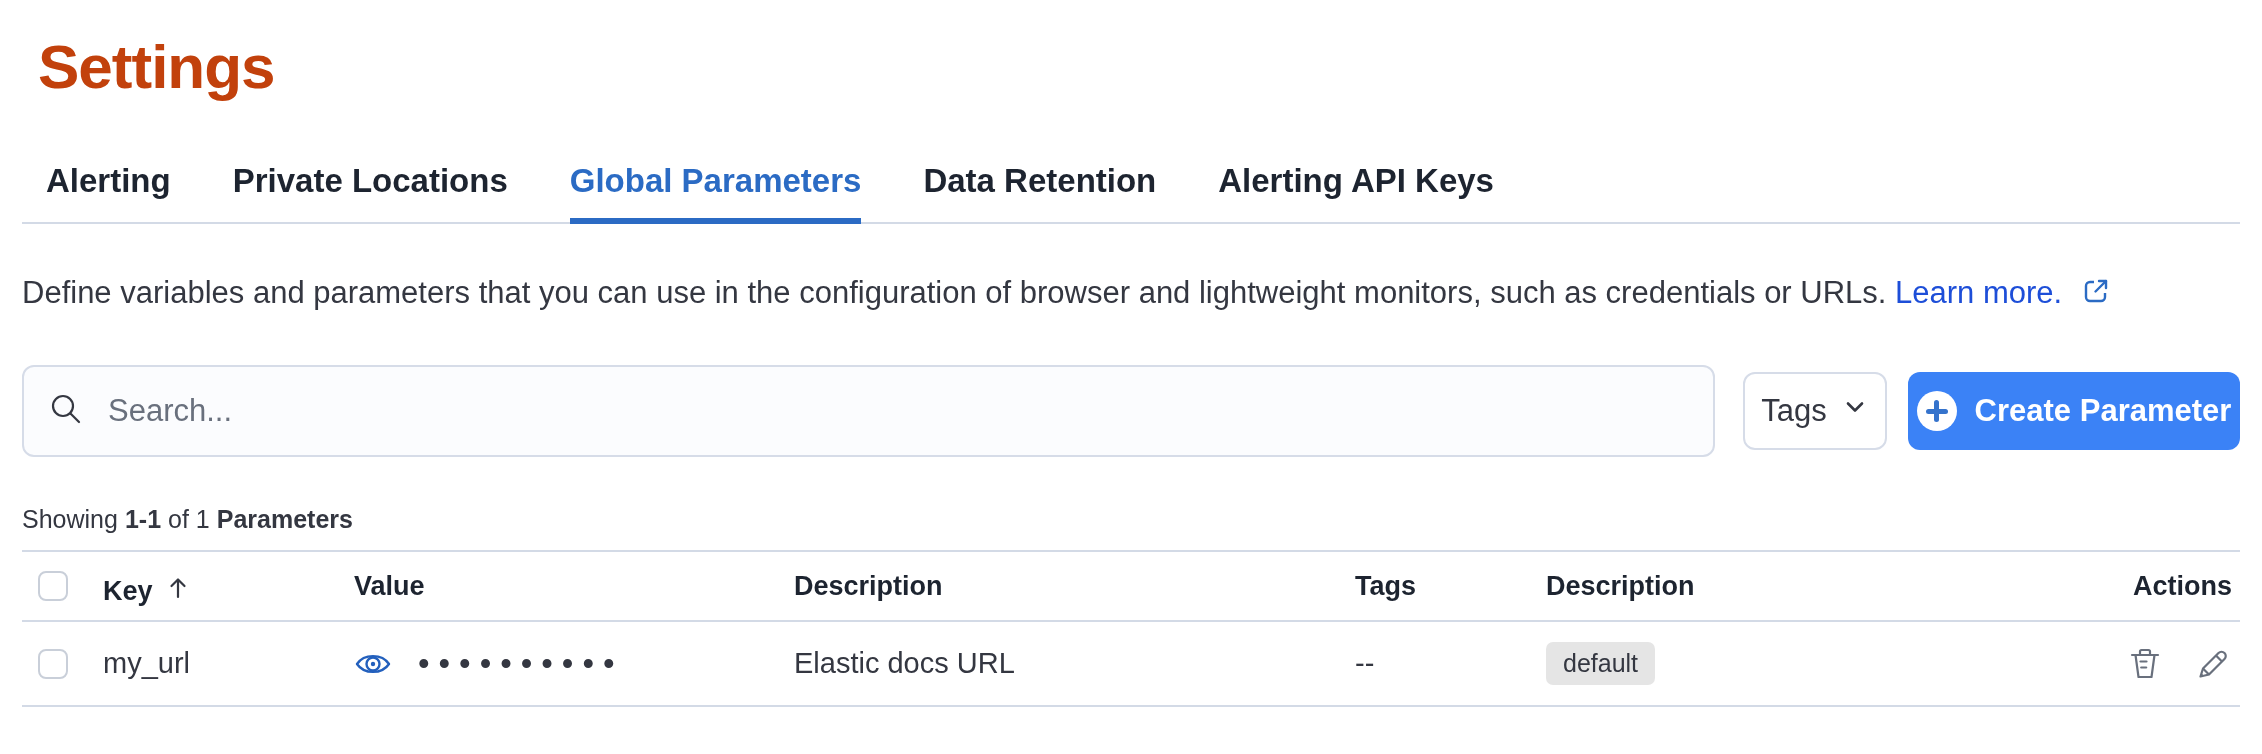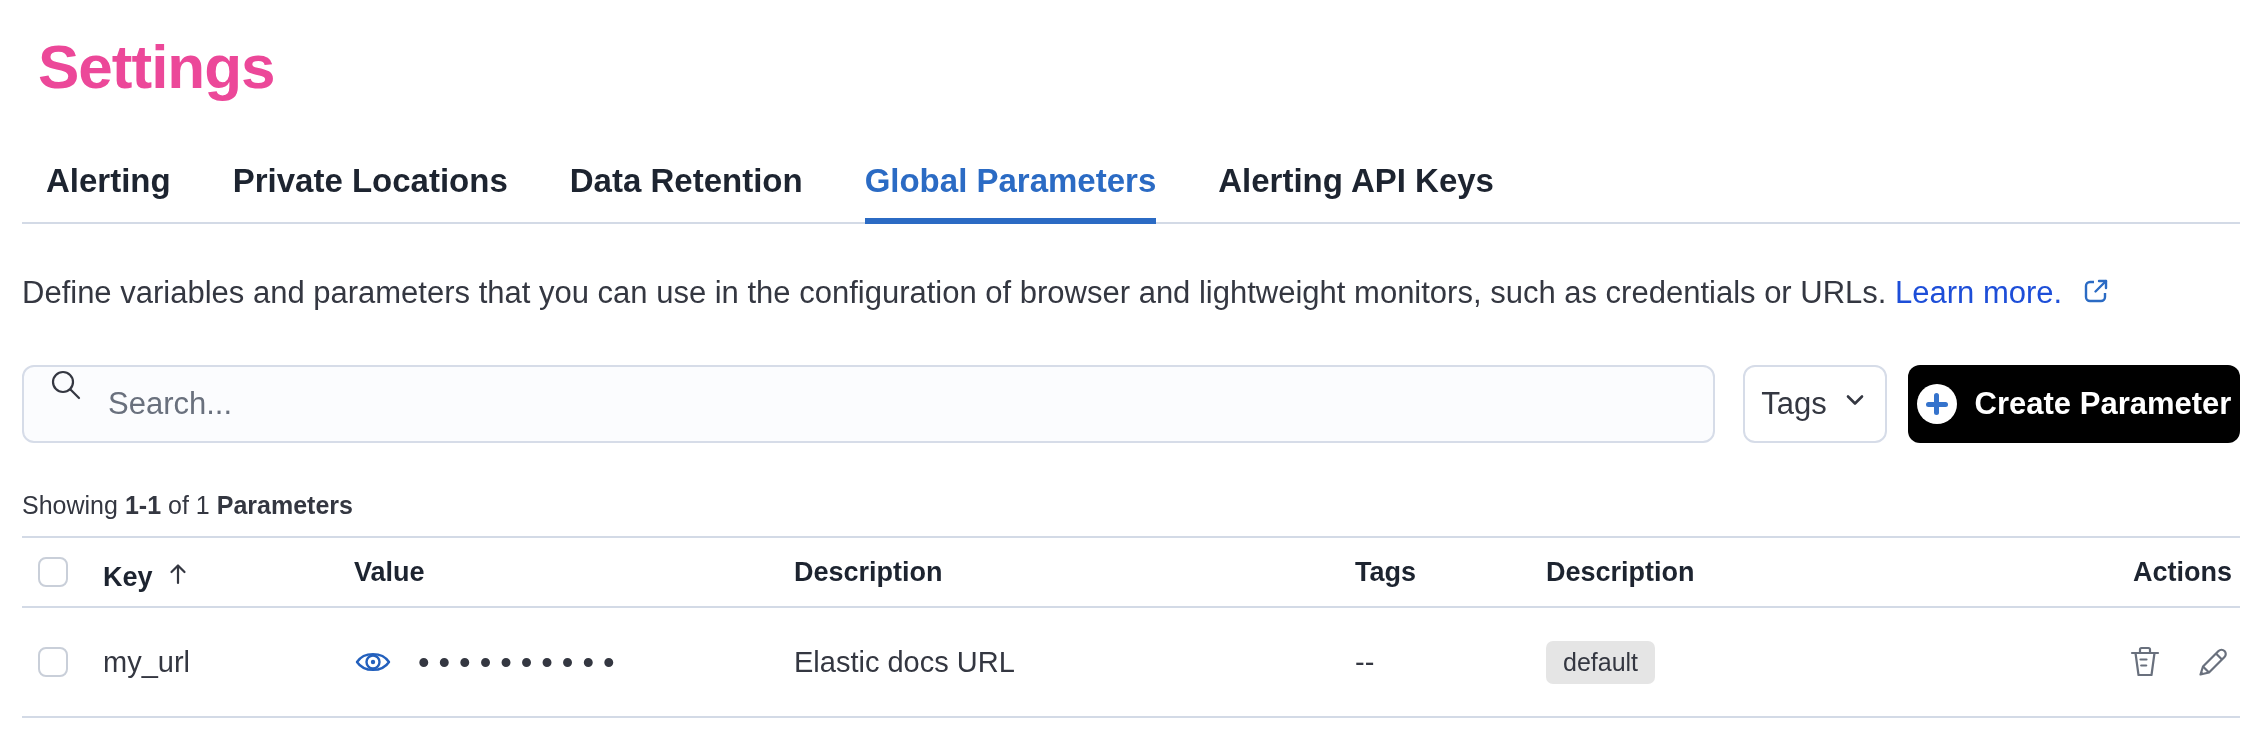--- a/index.html
+++ b/index.html
@@ -7,21 +7,21 @@
   body {
     width:2262px; height:754px; background:#ffffff;
     font-family:"Liberation Sans", sans-serif; color:#343741;
     overflow:hidden;
   }
   .content { padding:0 22px; }
 
   
   .page-title {
     margin:30px 0 0 16px; font-size:62px; font-weight:700;
-    letter-spacing:-1px; color:#ec4899; line-height:1.2;
+    letter-spacing:-1px; color:#c2410c; line-height:1.2;
   }
 
   
   .tabs {
     display:flex; gap:62px; margin-top:58px; padding-left:24px;
     border-bottom:2px solid #d3dae6;
   }
   .tab {
     background:none; border:none; padding:0 0 22px 0; cursor:pointer;
     font-family:inherit; font-size:33px; font-weight:700; color:#1d2430;
@@ -37,39 +37,39 @@
   .description {
     margin:44px 0 0 0; font-size:31px; line-height:50px;
     color:#343741; max-width:2214px;
   }
   .learn-more { color:#1d4ed8; text-decoration:none; }
   .ext-icon { display:inline-block; vertical-align:-3px; margin-left:10px; }
 
   
   .toolbar { display:flex; align-items:center; margin-top:44px; }
   .search-box {
-    flex:1; height:78px; display:flex; 
+    flex:1; height:92px; display:flex; align-items:center;
     border:2px solid #d6dce8; border-radius:12px; background:#fbfcfe;
     padding:0 24px;
   }
   .search-box svg { flex:0 0 auto; margin-right:22px; }
   .search-input {
     flex:1; border:none; background:transparent; outline:none;
     font-family:inherit; font-size:31px; color:#343741;
   }
   .search-input::placeholder { color:#69707d; }
   .tags-button {
     margin-left:28px; width:144px; height:78px; border-radius:12px;
     border:2px solid #d6dce8; background:#ffffff; cursor:pointer;
     display:flex; align-items:center; justify-content:center; gap:14px;
     font-family:inherit; font-size:31px; font-weight:500; color:#343741;
   }
   .create-button {
     margin-left:21px; width:332px; height:78px; border-radius:12px;
-    border:none; background:#000000; color:#ffffff; cursor:pointer;
+    border:none; background:#3b82f6; color:#ffffff; cursor:pointer;
     display:flex; align-items:center; justify-content:center; gap:18px;
     font-family:inherit; font-size:31px; font-weight:600;
   }
   .plus-circle {
     width:40px; height:40px; border-radius:50%; background:#ffffff;
     position:relative; flex:0 0 auto;
   }
   .plus-circle::before, .plus-circle::after {
     content:""; position:absolute; background:#3573cc; border-radius:3px;
   }
@@ -82,21 +82,21 @@
   .summary .b { font-weight:700; }
 
   
   .table { margin-top:16px; border-top:2px solid #d3dae6; }
   .thead, .trow {
     display:grid;
     grid-template-columns:81px 251px 440px 561px 191px 534px 1fr;
     align-items:center;
   }
   .thead { height:70px; border-bottom:2px solid #d3dae6; }
-  .trow  { height:110px; border-bottom:2px solid #d3dae6; }
+  .trow  { height:85px; border-bottom:2px solid #d3dae6; }
   .th { font-size:27px; font-weight:700; color:#1d2430; }
   .th-sortable { display:flex; align-items:center; gap:12px; cursor:pointer;margin-top:11px; }
   .th-actions, .td-actions { text-align:right; padding-right:8px; }
   .td { font-size:29px; color:#343741; }
   .cell-check { padding-left:16px; }
   .checkbox {
     width:30px; height:30px; border:2px solid #c9cfd9; border-radius:8px;
     background:#ffffff; cursor:pointer;
   }
   .cell-value { display:flex; align-items:center; gap:26px; }
@@ -112,22 +112,22 @@
 </head>
 <body>
 
 <div class="content">
 
   <h1 class="page-title">Settings</h1>
 
   <nav class="tabs">
     <button class="tab">Alerting</button>
     <button class="tab">Private Locations</button>
+    <button class="tab active">Global Parameters</button>
     <button class="tab">Data Retention</button>
-    <button class="tab active">Global Parameters</button>
     <button class="tab">Alerting API Keys</button>
   </nav>
 
   <p class="description">
     <span>Define variables and parameters that you can use in the configuration of browser and lightweight monitors, such as credentials or URLs.</span>
     <a href="#" class="learn-more">Learn more.</a>
     <span class="ext-icon">
       <svg width="30" height="30" viewBox="0 0 30 30" fill="none">
         <path d="M13 6 H9 a4 4 0 0 0 -4 4 v11 a4 4 0 0 0 4 4 h11 a4 4 0 0 0 4 -4 v-4" stroke="#2b6bc4" stroke-width="2.4"></path>
         <path d="M18 5 h7 v7" stroke="#2b6bc4" stroke-width="2.4" stroke-linecap="round" stroke-linejoin="round"></path>

